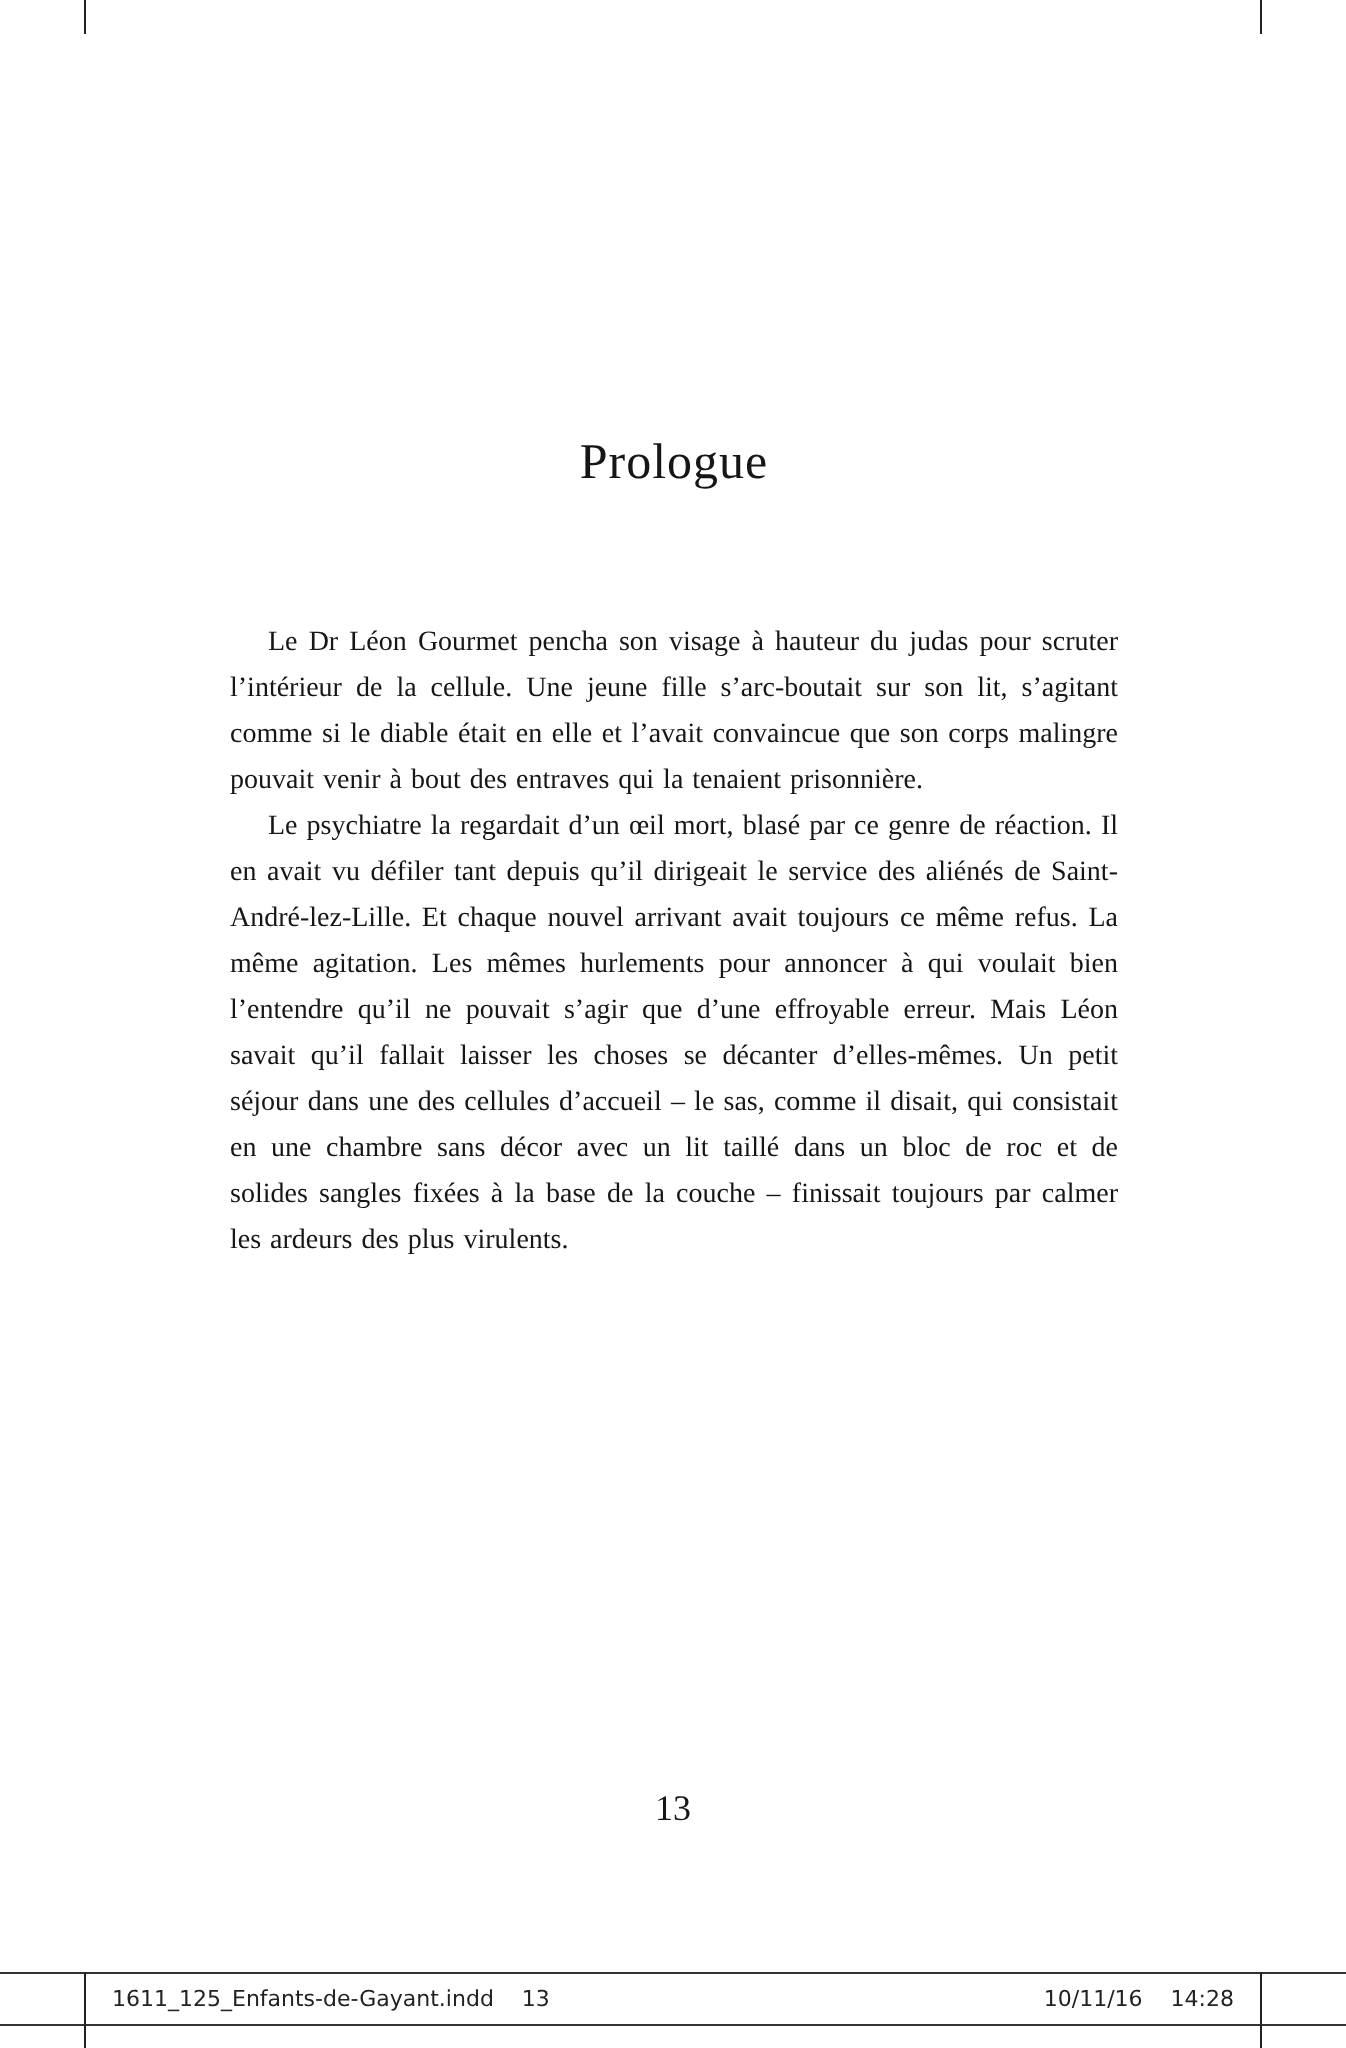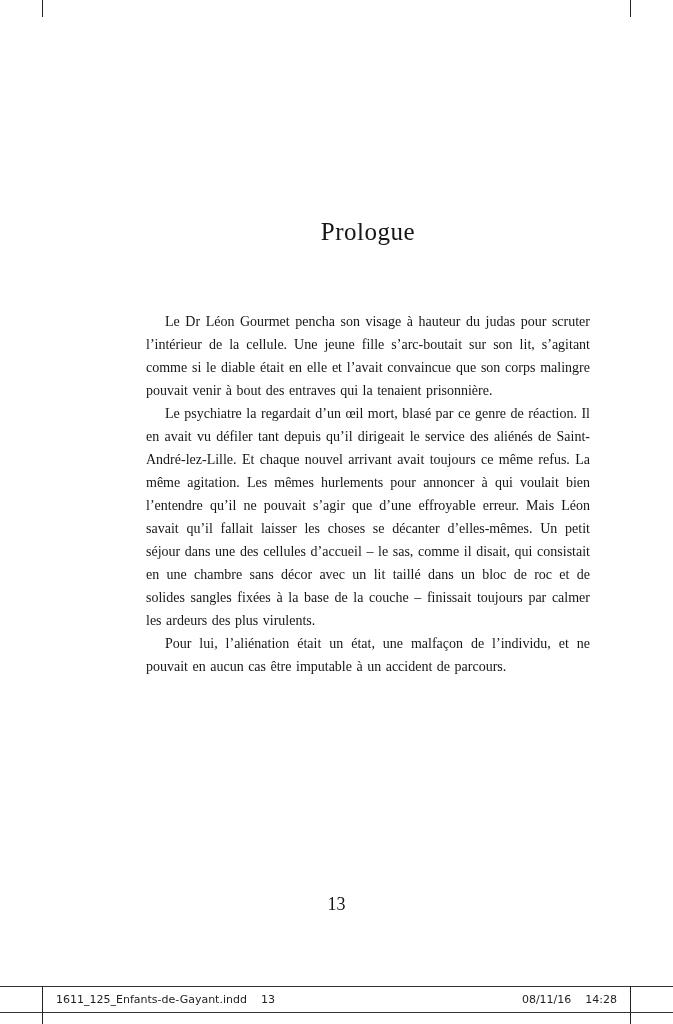--- a/index.html
+++ b/index.html
@@ -25,21 +25,20 @@
   .crop-v-top { top: 0; width: 1px; height: 17px; }
   .crop-v-bottom { top: 986px; width: 1px; height: 38px; }
   .crop-left { left: 42px; }
   .crop-right { left: 630px; }
 
   .text-block {
     position: absolute;
     left: 115px;
     width: 444px;
     top: 0;
-    margin-left: 31px;
   }
   .chapter-title {
     margin: 218px 0 0 0;
     text-align: center;
     font-size: 25px;
     font-weight: 400;
     letter-spacing: 0.5px;
   }
   .body-text {
     margin-top: 64px;
@@ -95,34 +94,33 @@
 
   <div class="crop-mark crop-v-top crop-left"></div>
   <div class="crop-mark crop-v-top crop-right"></div>
 
   <div class="text-block">
     <h1 class="chapter-title">Prologue</h1>
 
     <div class="body-text">
       <p>Le Dr Léon Gourmet pencha son visage à hauteur du judas pour scruter l’intérieur de la cellule. Une jeune fille s’arc-boutait sur son lit, s’agitant comme si le diable était en elle et l’avait convaincue que son corps malingre pouvait venir à bout des entraves qui la tenaient prisonnière.</p>
       <p>Le psychiatre la regardait d’un œil mort, blasé par ce genre de réaction. Il en avait vu défiler tant depuis qu’il dirigeait le service des aliénés de Saint-André-lez-Lille. Et chaque nouvel arrivant avait toujours ce même refus. La même agitation. Les mêmes hurlements pour annoncer à qui voulait bien l’entendre qu’il ne pouvait s’agir que d’une effroyable erreur. Mais Léon savait qu’il fallait laisser les choses se décanter d’elles-mêmes. Un petit séjour dans une des cellules d’accueil – le sas, comme il disait, qui consistait en une chambre sans décor avec un lit taillé dans un bloc de roc et de solides sangles fixées à la base de la couche – finissait toujours par calmer les ardeurs des plus virulents.</p>
-      <p>Pour lui, l’aliénation était un état, une malfaçon de l’individu, et ne pouvait en aucun cas être imputable à un accident de parcours.</p>
     </div>
   </div>
 
   <div class="page-number">13</div>
 
   <div class="print-footer">
     <span class="footer-left">
       <span>1611_125_Enfants-de-Gayant.indd</span>
       <span class="sep"></span>
       <span>13</span>
     </span>
     <span class="footer-right">
-      <span>08/11/16</span>
+      <span>10/11/16</span>
       <span class="sep"></span>
       <span>14:28</span>
     </span>
   </div>
 
   <div class="crop-mark crop-v-bottom crop-left"></div>
   <div class="crop-mark crop-v-bottom crop-right"></div>
 
 </div>
 

